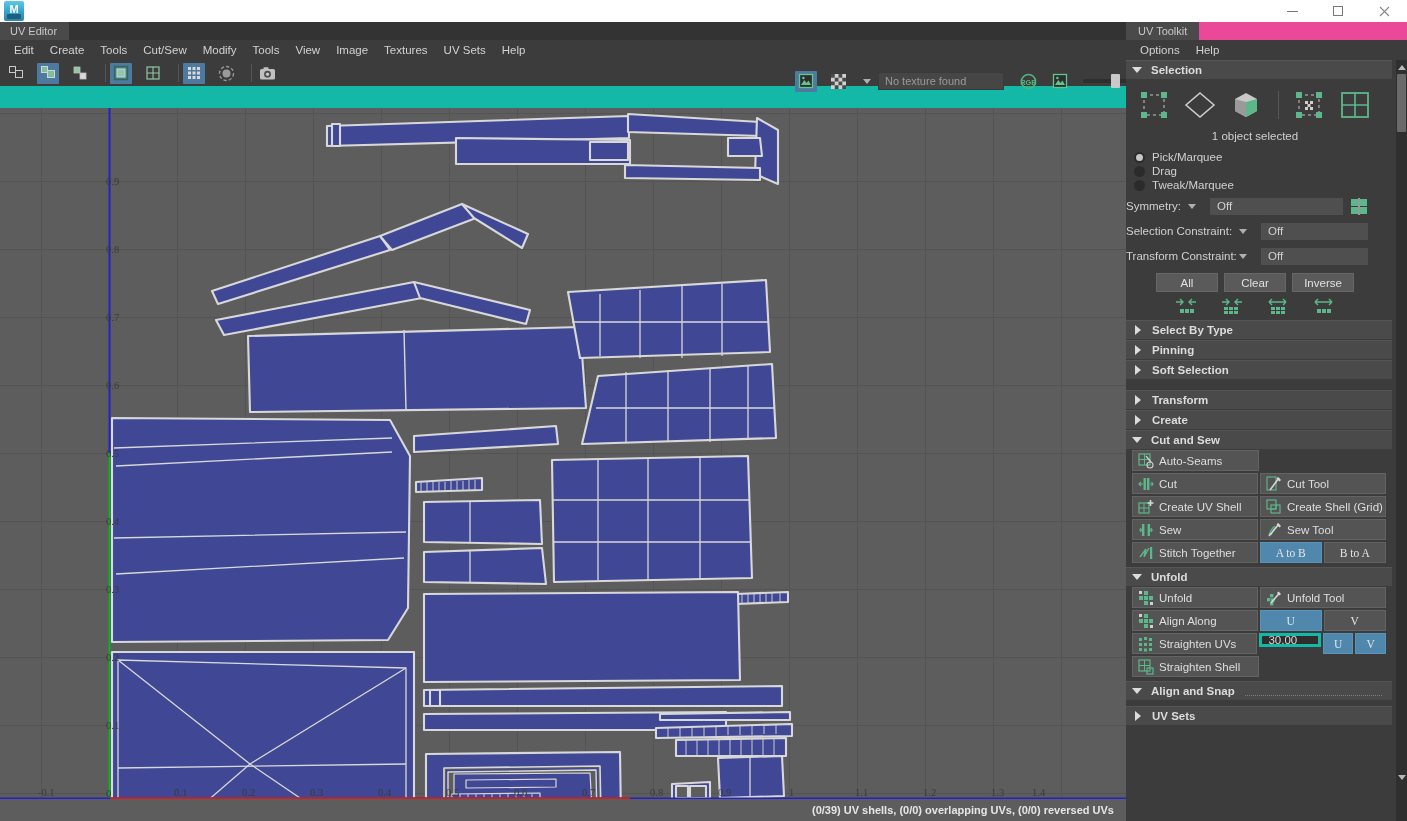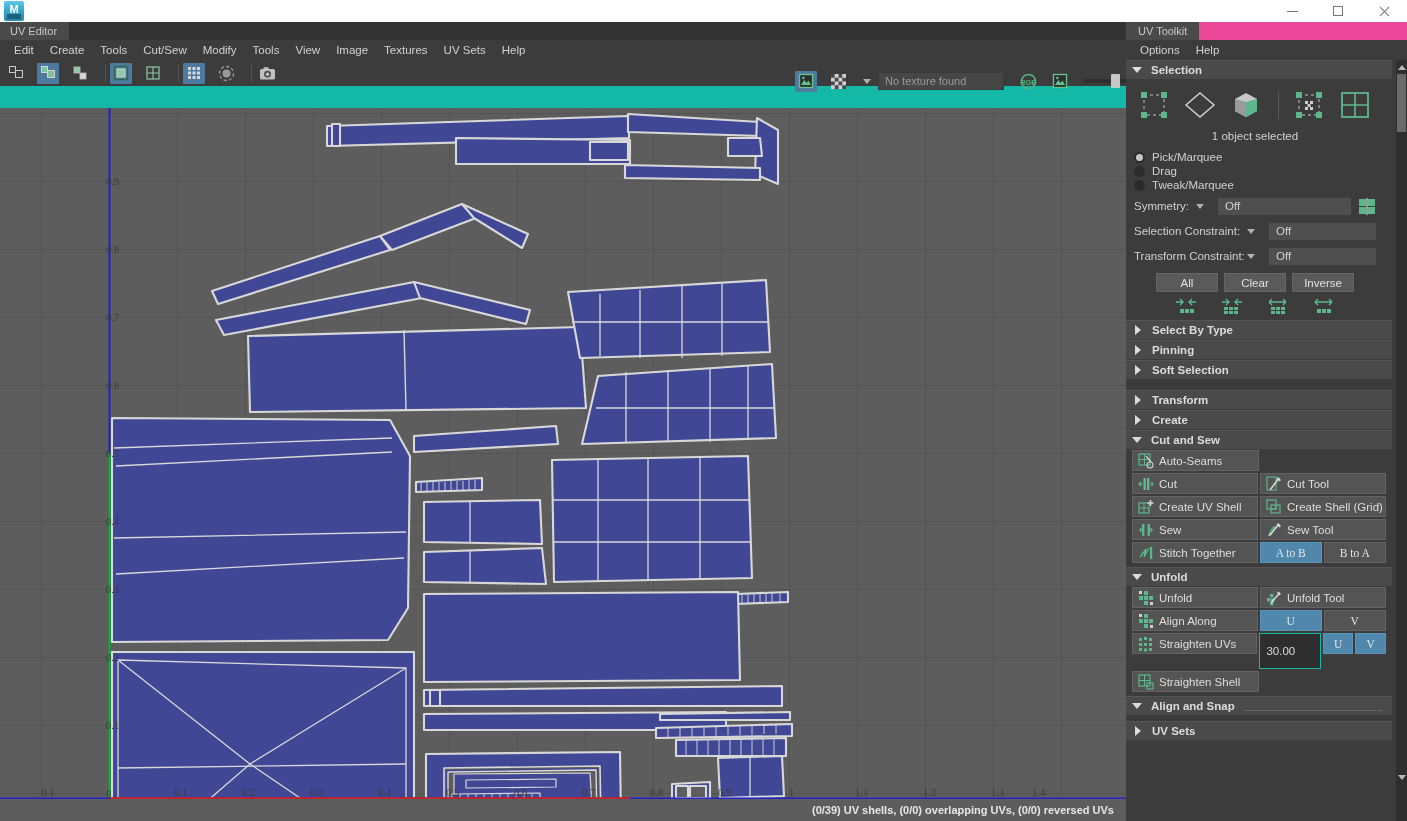--- a/index.html
+++ b/index.html
@@ -130,21 +130,21 @@
   .sel-icons { display:flex; align-items:center; padding:8px 0 4px 8px; }
   .sel-ico { width:40px; height:34px; display:flex; align-items:center; justify-content:center; margin-right:6px; }
   .sel-div { width:1px; height:28px; background:#575757; margin:0 10px 0 6px; }
   .obj-count { text-align:center; color:#d0d0d0; font-size:11.5px; padding:4px 0 8px 0; width:258px; }
 
   .radio-row { display:flex; align-items:center; padding:1px 0 1px 8px; }
   .radio { width:11px; height:11px; border-radius:50%; background:#2b2b2b; margin-right:7px; position:relative; }
   .radio.sel::after { content:''; position:absolute; left:2px; top:2px; width:7px; height:7px; border-radius:50%; background:#c8c8c8; }
   .radio-row .lb { color:#d0d0d0; font-size:11.5px; }
 
-  .fld-row { display:flex; align-items:center; height:22px; padding-left:8px; margin-top:3px; }
+  .fld-row { display:flex; align-items:center; height:22px; margin-top:3px; }
   .fld-row .lb { color:#d0d0d0; font-size:11.5px; }
   .dd-tri { width:0;height:0;border-left:4px solid transparent;border-right:4px solid transparent;border-top:5px solid #b0b0b0; }
   .dd-val { height:17px; background:#4f4f4f; color:#d0d0d0; font-size:11.5px; display:flex; align-items:center; padding-left:7px; }
 
   .btn-row3 { display:flex; justify-content:center; gap:6px; padding:6px 0 3px 0; width:258px; }
   .btn3 { width:62px; height:19px; background:#5a5a5a; color:#e0e0e0; font-size:11.5px;
           display:flex; align-items:center; justify-content:center; border:1px solid #666; }
   .grow-row { display:flex; justify-content:center; gap:20px; padding:3px 0 5px 0; width:258px; }
   .grow-ico { width:26px; height:17px; }
 
@@ -152,21 +152,21 @@
   .tk-row { display:flex; gap:2px; margin-bottom:2px; }
   .tk-btn {
     height:21px; background:#545454; border:1px solid #636363; display:flex; align-items:center;
     padding-left:4px; color:#dedede; font-size:11.5px; gap:5px; overflow:hidden; white-space:nowrap;
   }
   .tk-btn.half { width:127px; }
   .tk-btn .ic { width:17px; height:17px; flex:none; display:flex; align-items:center; justify-content:center; }
   .tog { height:21px; border:1px solid #636363; background:#545454; color:#e4e4e4; font-size:11.5px;
          display:flex; align-items:center; justify-content:center;font-family:Liberation Serif, serif; }
   .tog.on { background:#4f87ad; border-color:#5b93b8; }
-  .numfield { height:36px; background:#2e2e2e; border:1px solid #14b8a6; color:#d8d8d8; font-size:11.5px;
+  .numfield { height:14px; background:#2e2e2e; border:3px solid #14b8a6; color:#d8d8d8; font-size:11.5px;
               display:flex; align-items:center; padding-left:6px; }
   .dotted { flex:1; border-bottom:1px dotted #7d7d7d; margin:0 10px; height:10px; }
 </style>
 </head>
 <body>
 
 <div id="app">
 
   <div class="titlebar">
     <div class="maya-logo">

